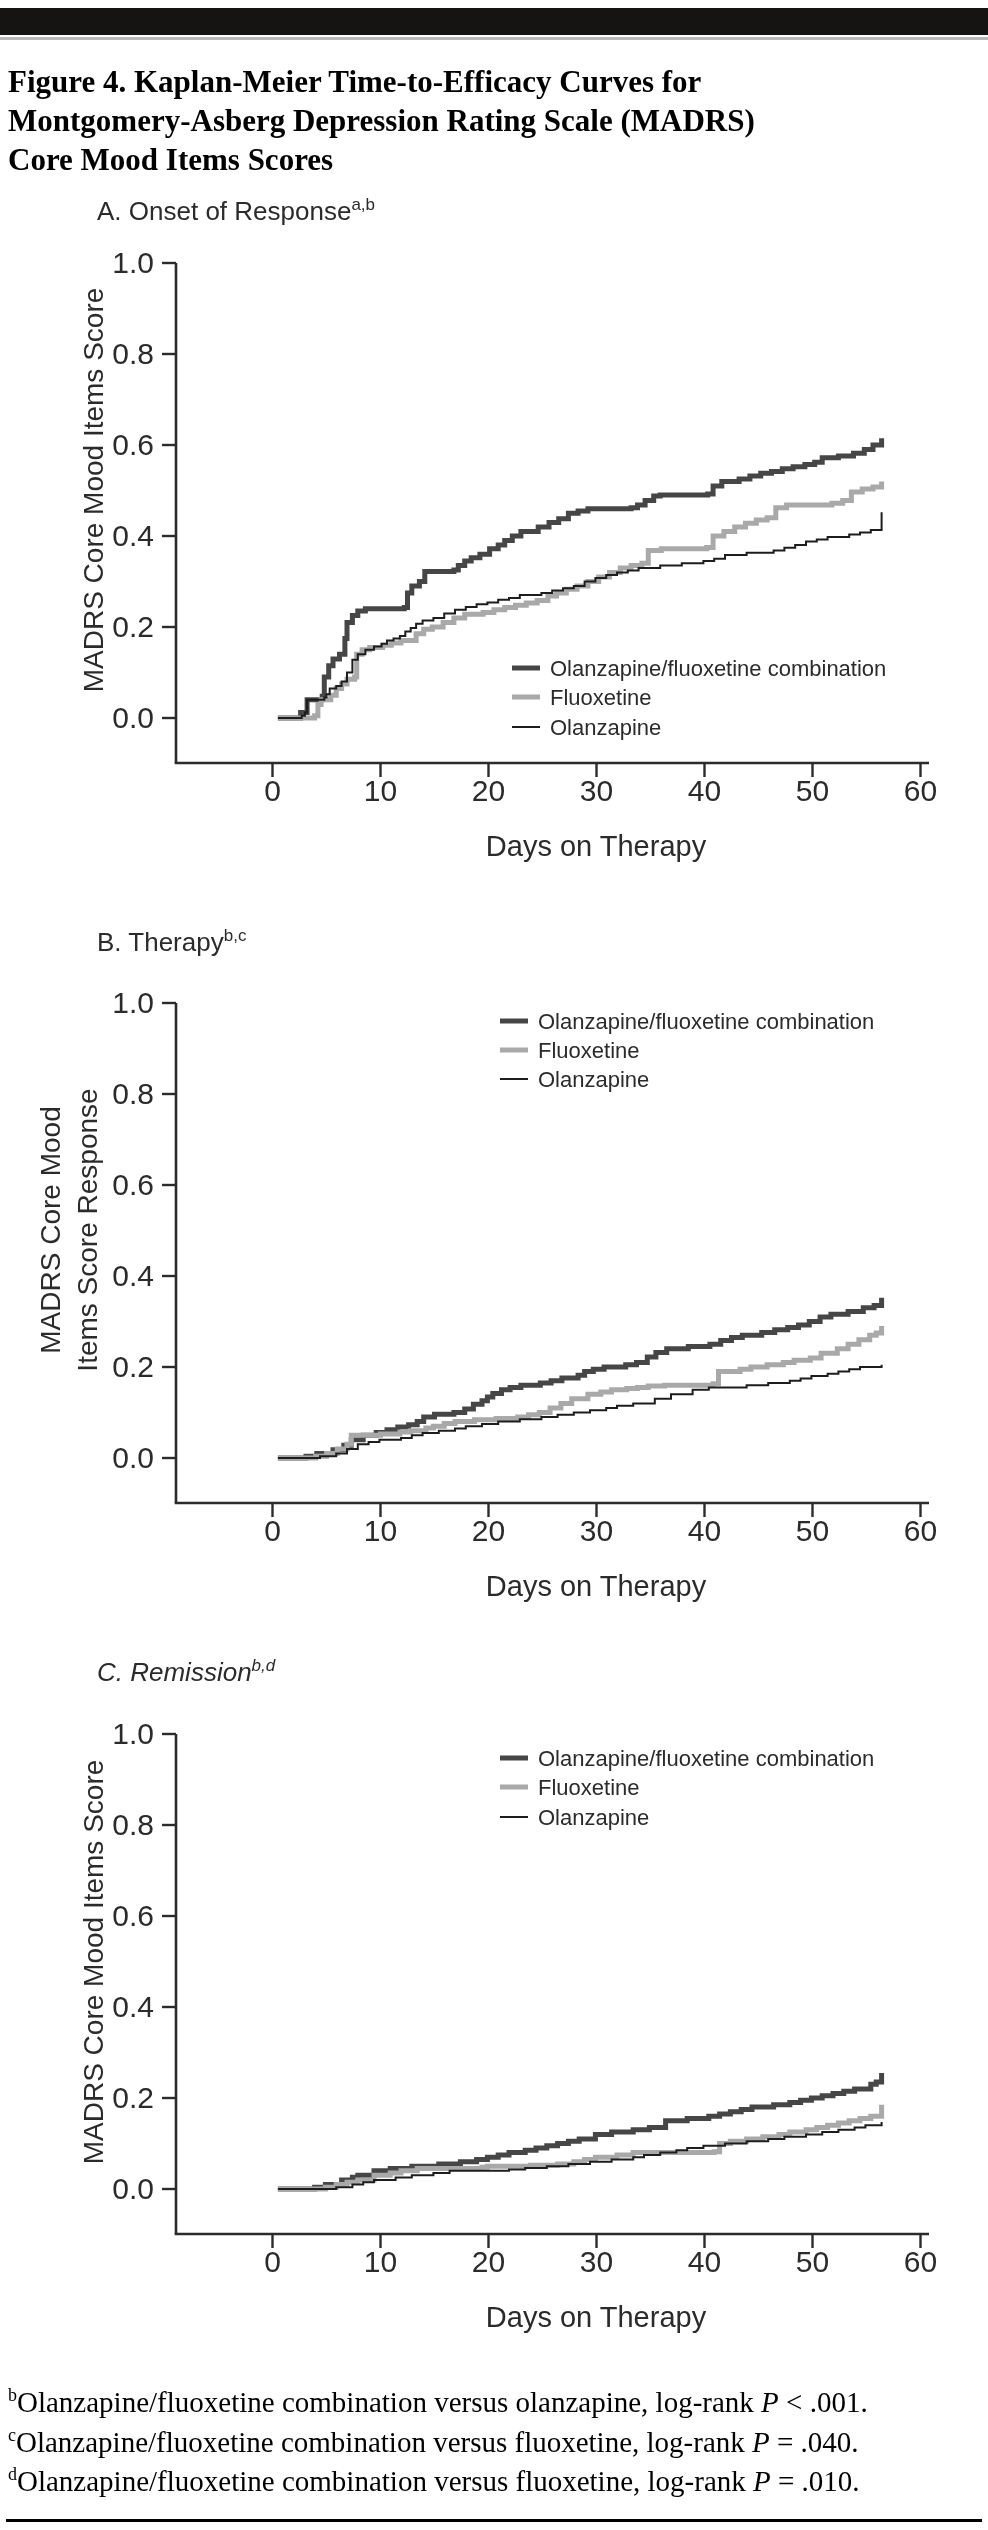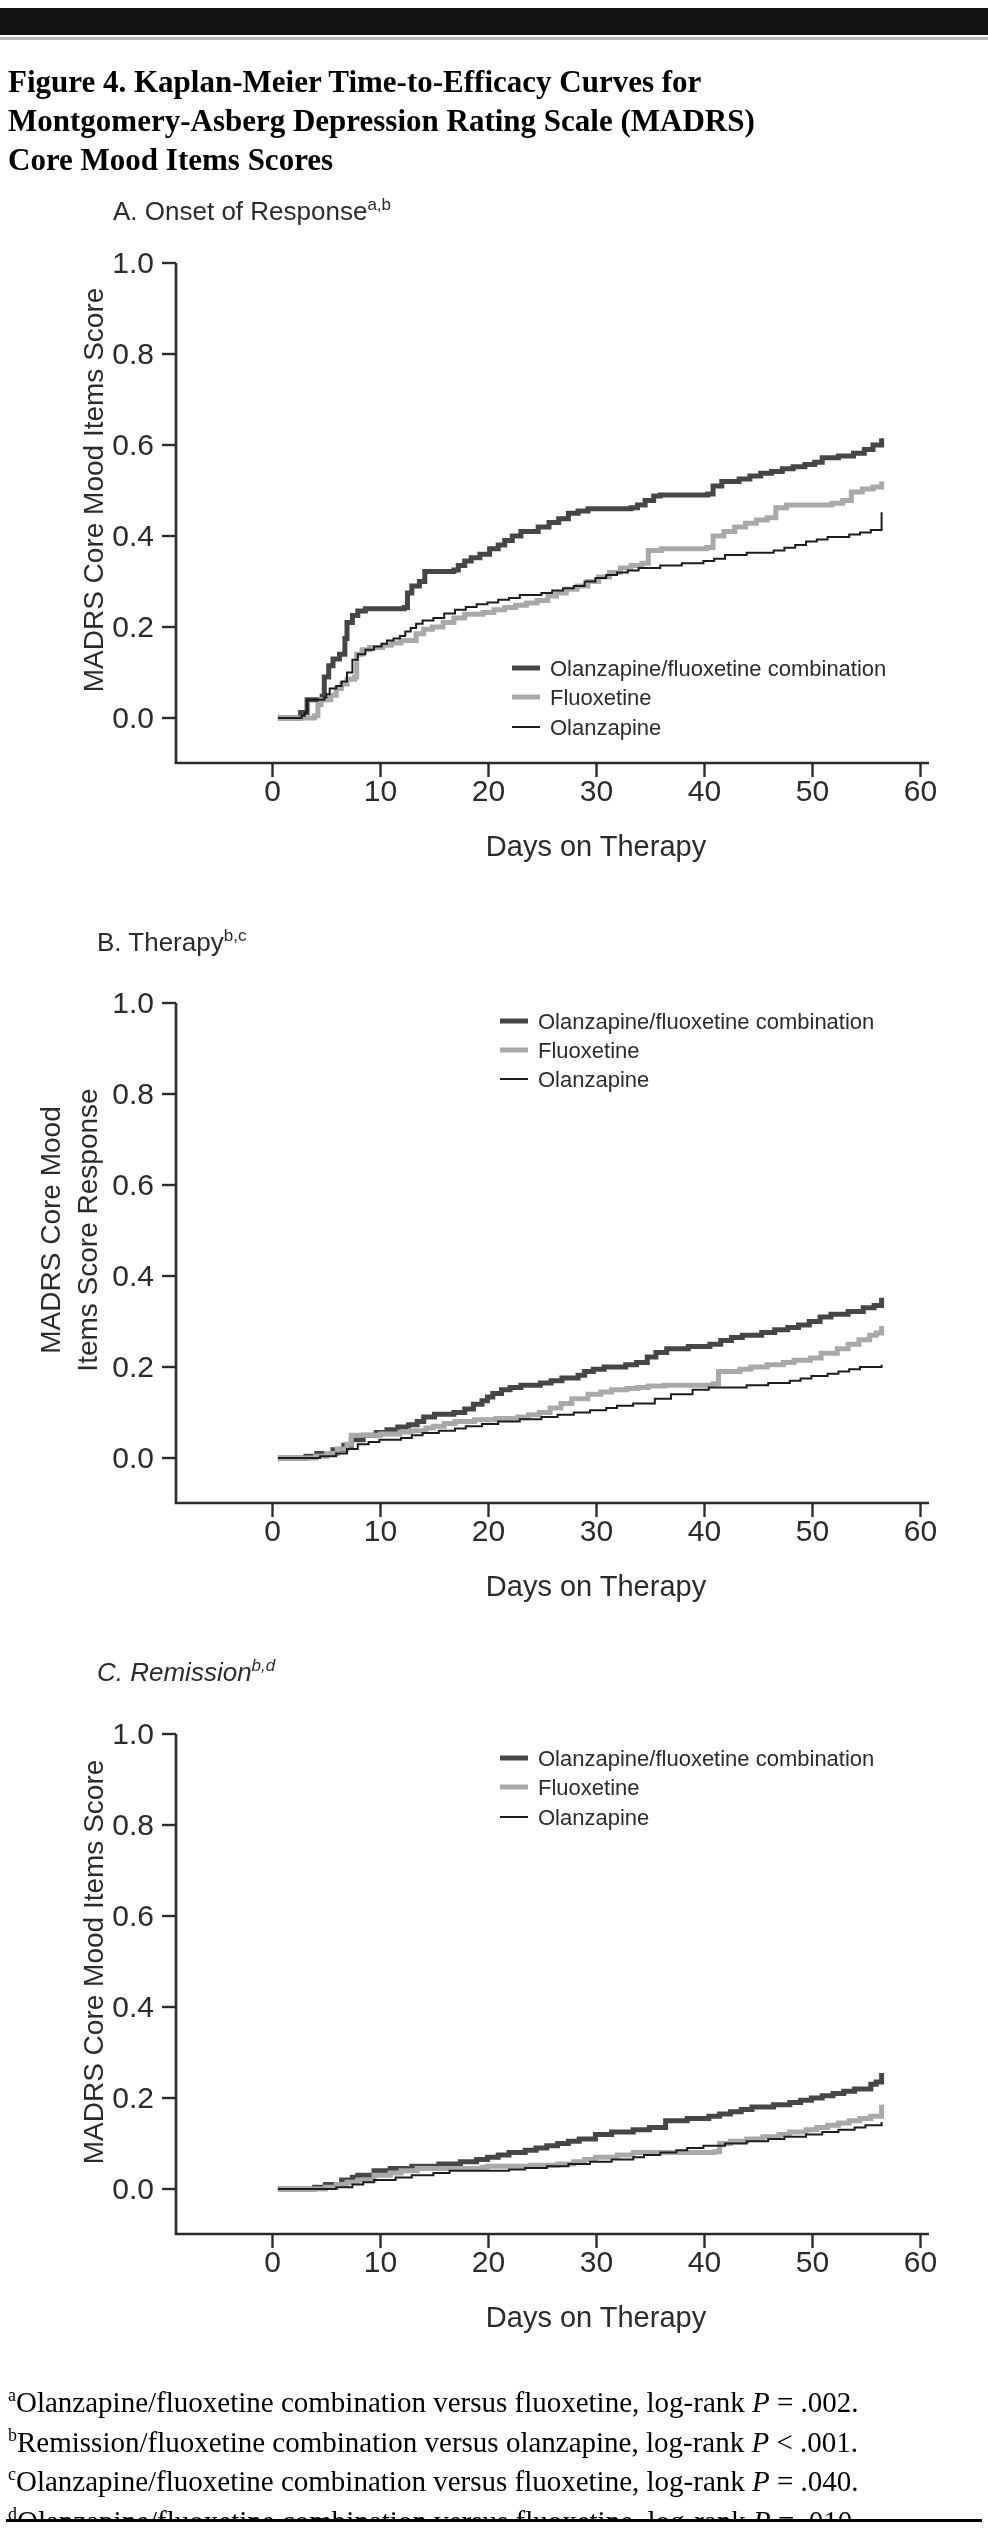--- a/index.html
+++ b/index.html
@@ -5,21 +5,21 @@
   html,body{margin:0;padding:0;background:#ffffff;}
   .page{position:relative;width:988px;height:2522px;background:#ffffff;overflow:hidden;
         font-family:"Liberation Sans",sans-serif;color:#231f20;}
   .top-bar{position:absolute;left:0;top:8px;width:988px;height:27px;background:#161413;}
   .top-bar-shadow{position:absolute;left:0;top:37px;width:988px;height:3px;background:#b9b9b9;}
   .fig-title{position:absolute;left:8px;top:62px;width:960px;margin:0;
              font-family:"Liberation Serif",serif;font-weight:bold;font-size:31px;
              line-height:39px;color:#000;white-space:pre-line;letter-spacing:0px;}
   .panel-header{position:absolute;left:97px;font-size:26px;color:#2b2b2b;}
   .panel-header sup{font-size:17px;line-height:0;}
-  #hdrA{top:196px;margin-left:16px;} #hdrB{top:927px;} #hdrC{top:1657px;font-style:italic;}
+  #hdrA{top:196px;} #hdrB{top:927px;} #hdrC{top:1657px;font-style:italic;}
   #charts{position:absolute;left:0;top:0;}
   .footnotes{position:absolute;left:8px;top:2379px;width:972px;
              font-family:"Liberation Serif",serif;font-size:29px;line-height:33px;color:#000;}
   .footnotes sup{font-size:0.62em;}
   .footnotes .pvar{font-style:italic;}
   .bottom-rule{position:absolute;left:6px;top:2519px;width:976px;height:4px;background:#000;}
 </style>
 </head>
 <body>
 
@@ -162,20 +162,19 @@
           <text x="538" y="1766" font-size="22" fill="#2b2b2b">Olanzapine/fluoxetine combination</text>
           <line x1="500" y1="1787" x2="528" y2="1787" stroke="#a9a9a9" stroke-width="5"></line>
           <text x="538" y="1795" font-size="22" fill="#2b2b2b">Fluoxetine</text>
           <line x1="500" y1="1817" x2="528" y2="1817" stroke="#1d1d1d" stroke-width="2"></line>
           <text x="538" y="1825" font-size="22" fill="#2b2b2b">Olanzapine</text>
         </g>
       </g>
     </svg>
 
   <div class="footnotes">
-    <div class="fn"><sup>a</sup><span>Olanzapine/fluoxetine combination versus fluoxetine, log-rank </span><span class="pvar">P</span><span> = .002.</span></div>
-    <div class="fn"><sup>b</sup><span>Remission/fluoxetine combination versus olanzapine, log-rank </span><span class="pvar">P</span><span> &lt; .001.</span></div>
+    <div class="fn"><sup>b</sup><span>Olanzapine/fluoxetine combination versus olanzapine, log-rank </span><span class="pvar">P</span><span> &lt; .001.</span></div>
     <div class="fn"><sup>c</sup><span>Olanzapine/fluoxetine combination versus fluoxetine, log-rank </span><span class="pvar">P</span><span> = .040.</span></div>
     <div class="fn"><sup>d</sup><span>Olanzapine/fluoxetine combination versus fluoxetine, log-rank </span><span class="pvar">P</span><span> = .010.</span></div>
   </div>
 
   <div class="bottom-rule"></div>
 </div>
 
 </body></html>

